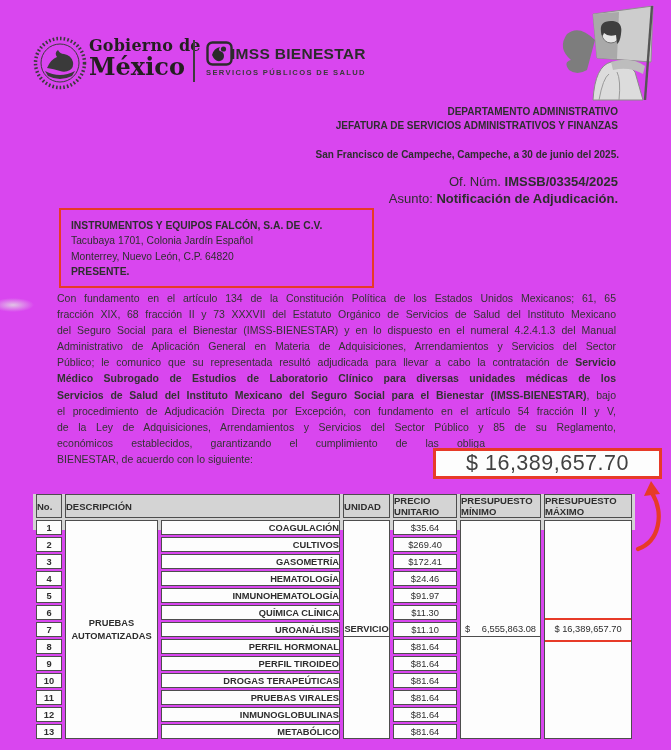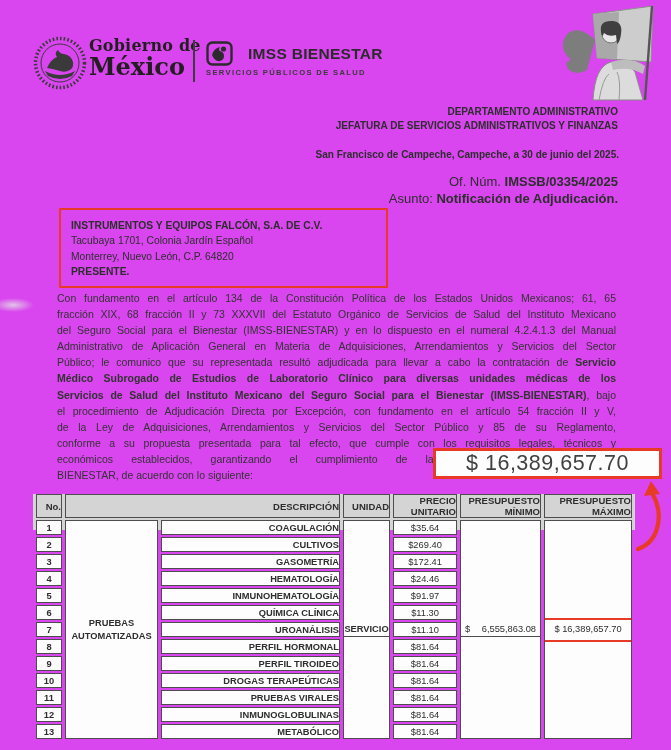--- a/index.html
+++ b/index.html
@@ -15,21 +15,21 @@
   .gob-l1{font-size:16px;letter-spacing:.2px;}
   .gob-l2{font-size:24px;margin-top:1px;}
   .hdr-divider{width:2px;height:42px;background:#3c3c3c;}
   .imss-title{font-size:15.5px;font-weight:bold;color:#2b2b2b;letter-spacing:.3px;}
   .imss-sub{font-size:7.6px;font-weight:bold;color:#3a3a3a;letter-spacing:1.35px;margin-top:3px;}
   
   .dept{font-size:10px;font-weight:bold;line-height:13.5px;text-align:right;color:#2e2e2e;}
   .dateline{font-size:10px;font-weight:bold;text-align:center;color:#2e2e2e;}
   .oficio{font-size:13px;line-height:16.5px;text-align:right;color:#2e2e2e;}
   
-  .recipient-box{border:2.6px solid #e73b28;padding:8px 24px 6px 10px;}
+  .recipient-box{border:2.6px solid #e73b28;padding:8px 10px 6px 10px;}
   .recipient-box div{font-size:10.3px;line-height:15.4px;color:#2e2e2e;}
   
   .body-line{
     width:559px;font-size:10.5px;line-height:16.1px;color:#333;
     text-align:justify;text-align-last:justify;white-space:nowrap0;
   }
   .body-line.short{text-align:left;text-align-last:left;}
   .body-line.clipped{width:428px;}
   
   .callout{
@@ -41,21 +41,21 @@
   .hdr-strip{background:#d4d4d4;}
   table.main{
     border-collapse:separate;border-spacing:3px 2px;
     table-layout:fixed;width:602px;
   }
   table.main th,table.main td{
     border:1.4px solid #4d4d4d;overflow:hidden;
     font-size:9.3px;color:#2e2e2e;box-sizing:border-box;padding:0;
   }
   table.main th{
-    background:#d4d4d4;font-weight:bold;text-align:right;
+    background:#d4d4d4;font-weight:bold;text-align:left;
     height:22px;line-height:11px;white-space:pre-line;vertical-align:middle;font-size:9.5px;
   }
   table.main td{background:#fdfdfd;height:15px;vertical-align:middle;}
   td.c-no{text-align:center;font-weight:bold;font-size:9.5px;}
   td.c-group{vertical-align:middle;text-align:center;font-weight:bold;white-space:pre-line;line-height:13px;}
   td.c-desc{font-weight:bold;padding-left:5px;text-align:right;}
   td.c-price-col{ text-align:center;}
   td.span-col{vertical-align:top;}
   .cell-top{height:15px;line-height:14px;border-bottom:1.4px solid #4d4d4d;box-sizing:border-box;}
   .cell-top.center{text-align:center;font-weight:bold;}
@@ -84,21 +84,21 @@
   <div class="abs gob-text" style="left:89px;top:38px;">
     <div class="gob-l1">Gobierno de</div>
     <div class="gob-l2">México</div>
   </div>
   <div class="abs hdr-divider" style="left:193px;top:40px;"></div>
   <svg class="abs" style="left:206px;top:41px;" width="27" height="25" viewBox="0 0 27 25">
     <rect x="1.5" y="1.5" width="24" height="22" rx="5" fill="none" stroke="#2b2b2b" stroke-width="2.4"></rect>
     <path d="M6 14 q2 -7 8 -8 q-2 3 0 4 q4 1 4 5 q0 4 -4 5 q-5 1 -8 -6z" fill="#2b2b2b"></path>
     <circle cx="17.5" cy="8" r="2.6" fill="#2b2b2b"></circle>
   </svg>
-  <div class="abs imss-title" style="left:248px;top:45px;">IMSS BIENESTAR</div>
+  <div class="abs imss-title" style="left:231px;top:45px;">IMSS BIENESTAR</div>
   <div class="abs imss-sub" style="left:206px;top:65px;">SERVICIOS PÚBLICOS DE SALUD</div>
 
   <svg class="abs" style="left:553px;top:4px;" width="114" height="98" viewBox="0 0 114 98">
     <polygon points="40,10 100,2 98,58 44,54" fill="#cdcdcd" stroke="#8f8f8f" stroke-width="1"></polygon>
     <polygon points="40,10 66,8 64,55 44,54" fill="#a9a9a9"></polygon>
     <path d="M14 30 q-10 14 4 26 q-8 2 -2 10 q8 6 18 0 l8 -30 q-16 -16 -28 -6z" fill="#7d7d7d"></path>
     <line x1="99" y1="2" x2="92" y2="96" stroke="#555" stroke-width="2.4"></line>
     <circle cx="58" cy="30" r="9" fill="#e6e6e6" stroke="#777" stroke-width="1"></circle>
     <path d="M48 28 q-2 -12 12 -11 q10 1 8 13 q-1 8 -4 10 l-1 -9 q-8 2 -12 -2 q-2 6 -3 -1z" fill="#3f3f3f"></path>
     <path d="M40 96 q2 -34 18 -38 q16 -2 24 10 l8 28z" fill="#dcdcdc" stroke="#8a8a8a" stroke-width="1"></path>
@@ -126,21 +126,20 @@
   <div class="abs" style="left:57px;top:290px;">
     <div class="body-line"><span>Con fundamento en el artículo 134 de la Constitución Política de los Estados Unidos Mexicanos; 61, 65</span></div>
     <div class="body-line"><span>fracción XIX, 68 fracción II y 73 XXXVII del Estatuto Orgánico de Servicios de Salud del Instituto Mexicano</span></div>
     <div class="body-line"><span>del Seguro Social para el Bienestar (IMSS-BIENESTAR) y en lo dispuesto en el numeral 4.2.4.1.3 del Manual</span></div>
     <div class="body-line"><span>Administrativo de Aplicación General en Materia de Adquisiciones, Arrendamientos y Servicios del Sector</span></div>
     <div class="body-line"><span>Público; le comunico que su representada resultó adjudicada para llevar a cabo la contratación de </span><span class="b">Servicio</span></div>
     <div class="body-line b"><span>Médico Subrogado de Estudios de Laboratorio Clínico para diversas unidades médicas de los</span></div>
     <div class="body-line"><span class="b">Servicios de Salud del Instituto Mexicano del Seguro Social para el Bienestar (IMSS-BIENESTAR)</span><span>, bajo</span></div>
     <div class="body-line"><span>el procedimiento de Adjudicación Directa por Excepción, con fundamento en el artículo 54 fracción II y V,</span></div>
     <div class="body-line"><span>de la Ley de Adquisiciones, Arrendamientos y Servicios del Sector Público y 85 de su Reglamento,</span></div>
-    <div class="body-line"><span>conforme a su propuesta presentada para tal efecto, que cumple con los requisitos legales, técnicos y</span></div>
     <div class="body-line clipped"><span>económicos establecidos, garantizando el cumplimiento de las obliga</span></div>
     <div class="body-line short"><span>BIENESTAR, de acuerdo con lo siguiente:</span></div>
   </div>
 
   <div class="abs callout" style="left:433px;top:448px;width:223px;height:25px;">
     <span>$ 16,389,657.70</span>
   </div>
   <svg class="abs" style="left:622px;top:479px;" width="49" height="74" viewBox="0 0 49 74">
     <path d="M16 70 C 38 62, 42 34, 30 14" stroke="#e73b28" stroke-width="4.2" fill="none" stroke-linecap="round"></path>
     <polygon points="22,17 38,15 29,2" fill="#e73b28"></polygon>

